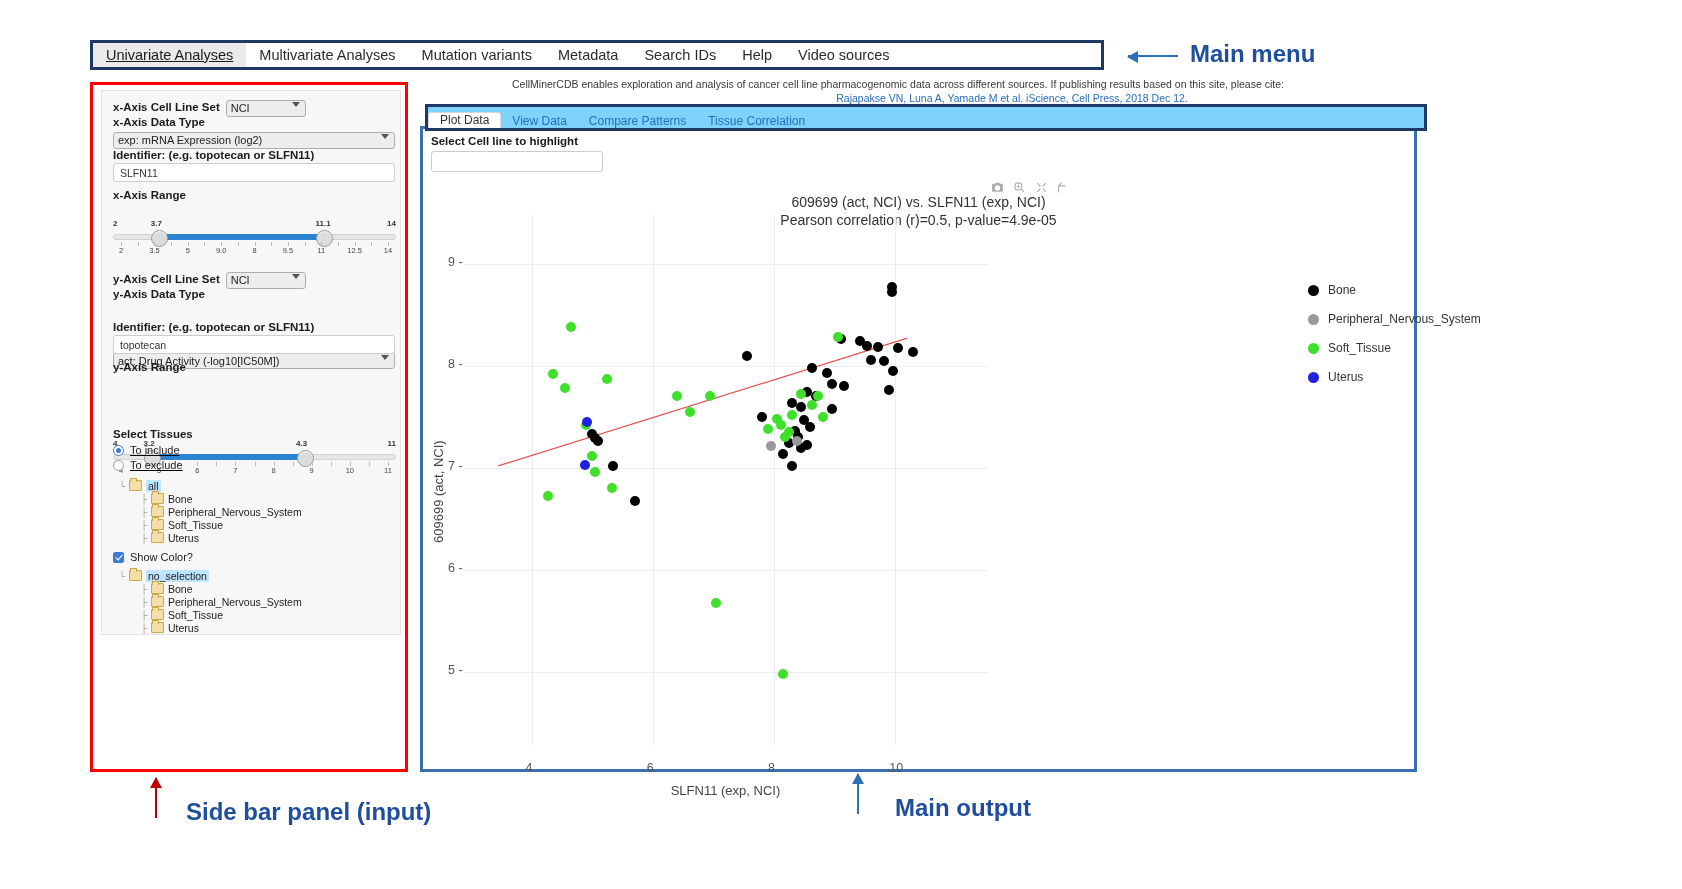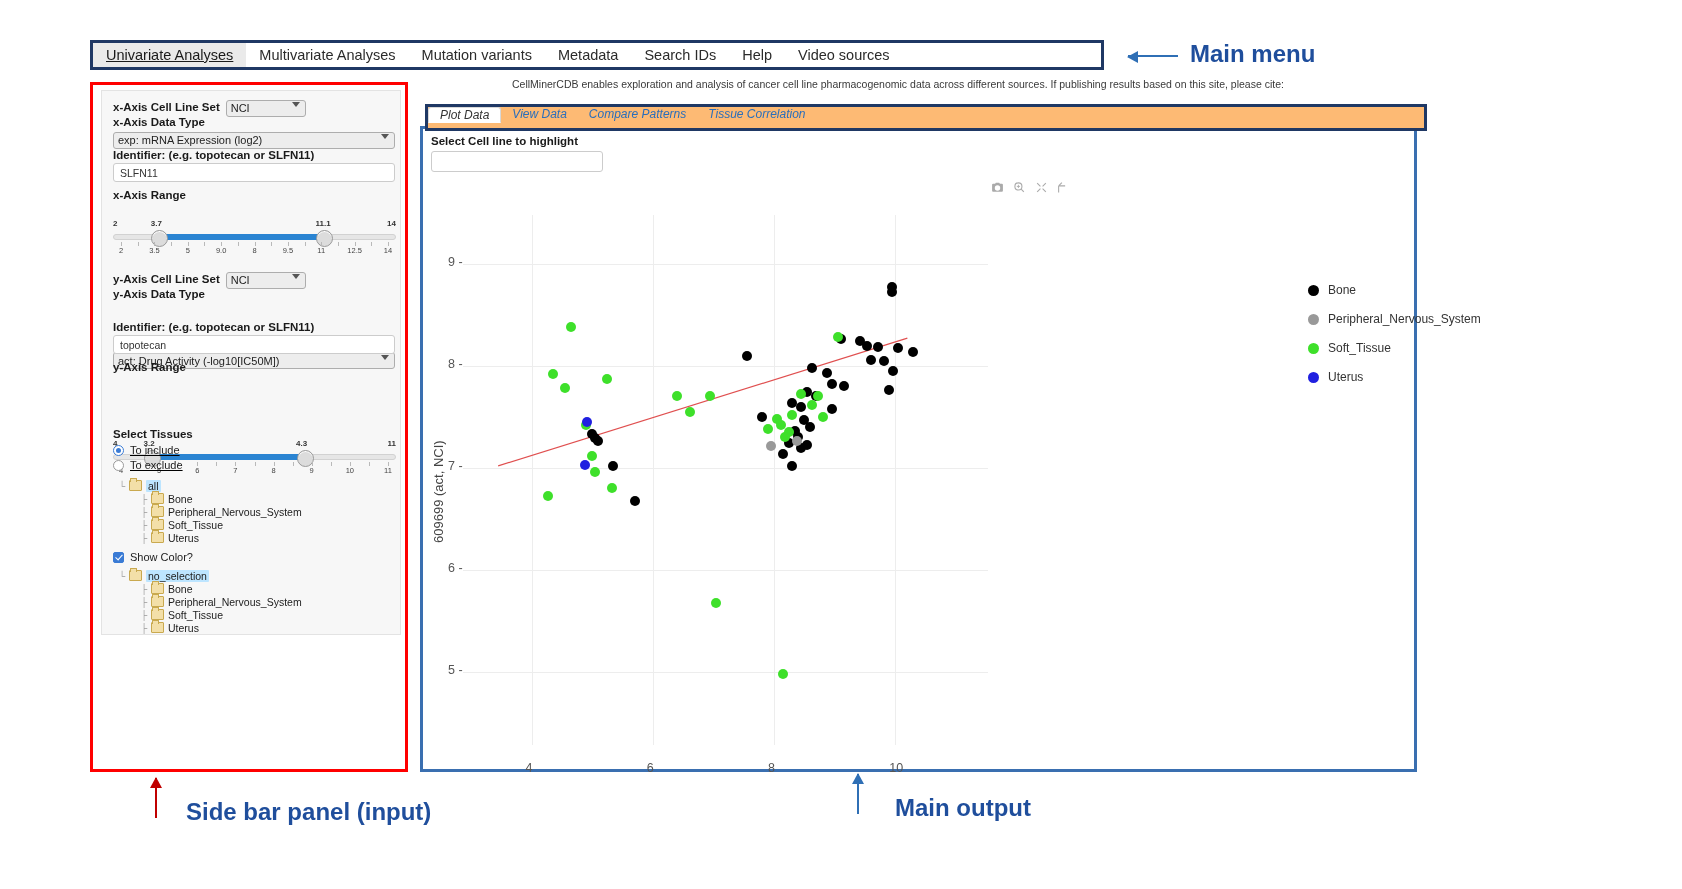--- a/index.html
+++ b/index.html
@@ -104,22 +104,22 @@
     background:#f3dfa8;border:1px solid #c9a94f;border-bottom:none;border-radius:1px 1px 0 0;}
   .hl{background:#bde5ff;padding:0 2px;border-radius:1px;}
 
   
   #main-output{
     left:420px;top:126px;width:997px;height:646px;
     border:3px solid #3a6fb0;box-sizing:border-box;background:#ffffff;
   }
   #submenu{
     left:425px;top:104px;width:1002px;height:27px;
-    border:3px solid #1f3864;box-sizing:border-box;background:#fdba74;
-    display:flex;align-items:flex-start;z-index:5;font-style:italic;
+    border:3px solid #1f3864;box-sizing:border-box;background:#7dd3fc;
+    display:flex;align-items:flex-end;z-index:5;
   }
   #submenu .stab{display:flex;align-items:center;padding:0 11px;font-size:12px;
     color:#2a6ebb;cursor:pointer;white-space:nowrap;}
   #submenu .stab.active{background:#ffffff;color:#333;border:1px solid #d8d8d8;
     border-bottom-color:#fff;border-radius:3px 3px 0 0;}
 
   #cite{left:512px;top:78px;width:1000px;font-size:10.5px;color:#3a3a3a;}
   #cite .ref{color:#2a6ebb;}
 
   
@@ -174,20 +174,21 @@
 <div class="arrow-h" style="left:1013px;top:118px;width:48px;"></div>
 
 <div class="abs annot" style="left:186px;top:798px;">Side bar panel (input)</div>
 <div class="arrow-v" style="left:155px;top:778px;height:40px;"></div>
 
 <div class="abs annot" style="left:895px;top:794px;">Main output</div>
 <div class="arrow-v blue" style="left:857px;top:774px;height:40px;"></div>
 
 <div id="cite" class="abs">
   <div style="text-align:left;">CellMinerCDB enables exploration and analysis of cancer cell line pharmacogenomic data across different sources. If publishing results based on this site, please cite:</div>
+  <div class="ref" style="text-align:center;margin-top:2px;">Rajapakse VN, Luna A, Yamade M et al. iScience, Cell Press, 2018 Dec 12.</div>
 </div>
 
 <div id="submenu" class="abs">
     <div class="stab active">
       <span>Plot Data</span>
     </div>
     <div class="stab">
       <span>View Data</span>
     </div>
     <div class="stab">
@@ -406,20 +407,22 @@
         </div>
       </div>
   </div>
 </div>
 
 <div id="main-output" class="abs">
   <div id="plot-label">Select Cell line to highlight</div>
   <input id="highlight-input" class="txtbox" placeholder="" style="">
 
   <div id="plot-area">
+    <div class="plot-title" style="top:41px;">609699 (act, NCI) vs. SLFN11 (exp, NCI)</div>
+    <div class="plot-title" style="top:59px;">Pearson correlation (r)=0.5, p-value=4.9e-05</div>
 
     <div class="modebar" style="left:568px;top:28px;">
       <span>
           <svg width="13" height="13" viewBox="0 0 24 24">
             <path fill="#444" d="M9 3l-1.5 2H4a2 2 0 00-2 2v11a2 2 0 002 2h16a2 2 0 002-2V7a2 2 0 00-2-2h-3.5L15 3H9zm3 5a5 5 0 110 10 5 5 0 010-10z"></path>
           </svg>
         </span>
       <span>
           <svg width="13" height="13" viewBox="0 0 24 24">
             <circle cx="10" cy="10" r="6.5" fill="none" stroke="#444" stroke-width="2"></circle>
@@ -433,20 +436,21 @@
           </svg>
         </span>
       <span>
           <svg width="13" height="13" viewBox="0 0 24 24">
             <path d="M3 21V9M3 9h12M3 9l6-6" stroke="#444" stroke-width="2" fill="none"></path>
           </svg>
         </span>
     </div>
 
     <div id="ylabel" style="left: 8px; top: 390px;">609699 (act, NCI)</div>
+    <div id="xlabel" style="left: 0px; top: 630px; width: 605px;">SLFN11 (exp, NCI)</div>
 
     <div id="plot-canvas" style="position:absolute;left:0;top:0;right:0;bottom:0;">
         <div class="gridline" style="left: 108.5px; top: 62px; width: 1px; height: 530px;"></div>
         <div class="gridline" style="left: 229.75px; top: 62px; width: 1px; height: 530px;"></div>
         <div class="gridline" style="left: 351px; top: 62px; width: 1px; height: 530px;"></div>
         <div class="gridline" style="left: 472.25px; top: 62px; width: 1px; height: 530px;"></div>
         <div class="gridline" style="left: 40px; top: 519.149px; width: 525px; height: 1px;"></div>
         <div class="gridline" style="left: 40px; top: 417.021px; width: 525px; height: 1px;"></div>
         <div class="gridline" style="left: 40px; top: 314.894px; width: 525px; height: 1px;"></div>
         <div class="gridline" style="left: 40px; top: 212.766px; width: 525px; height: 1px;"></div>

